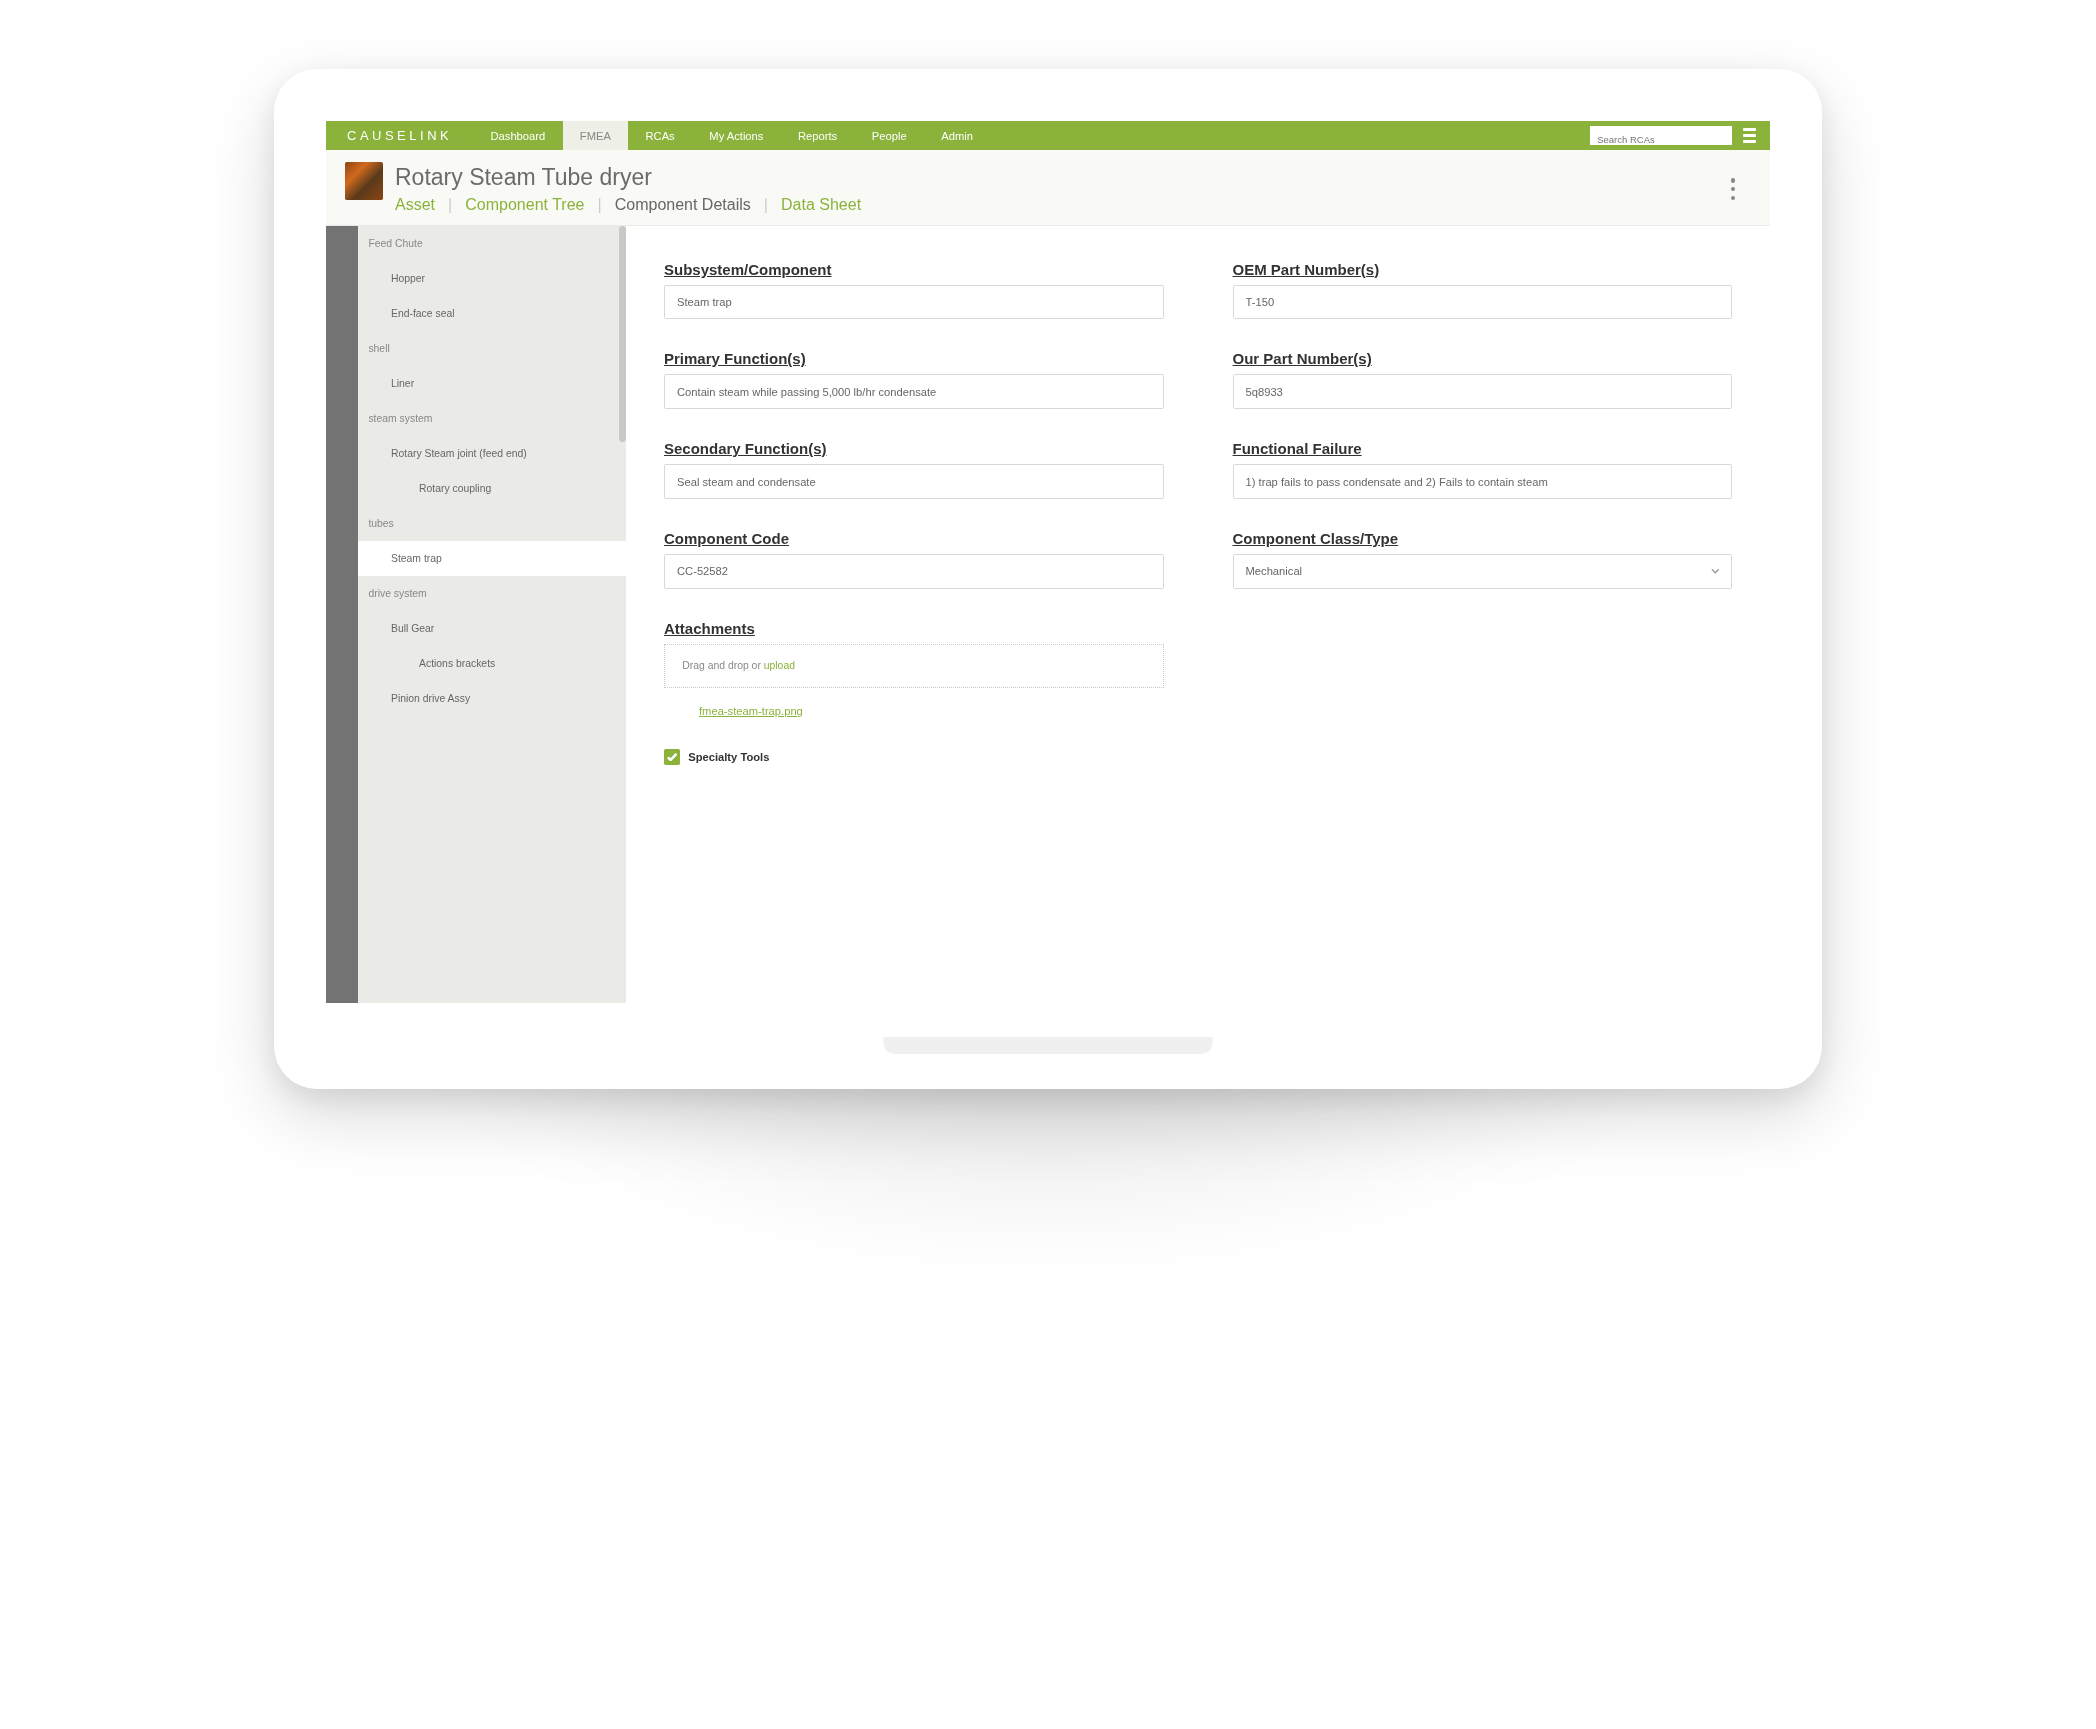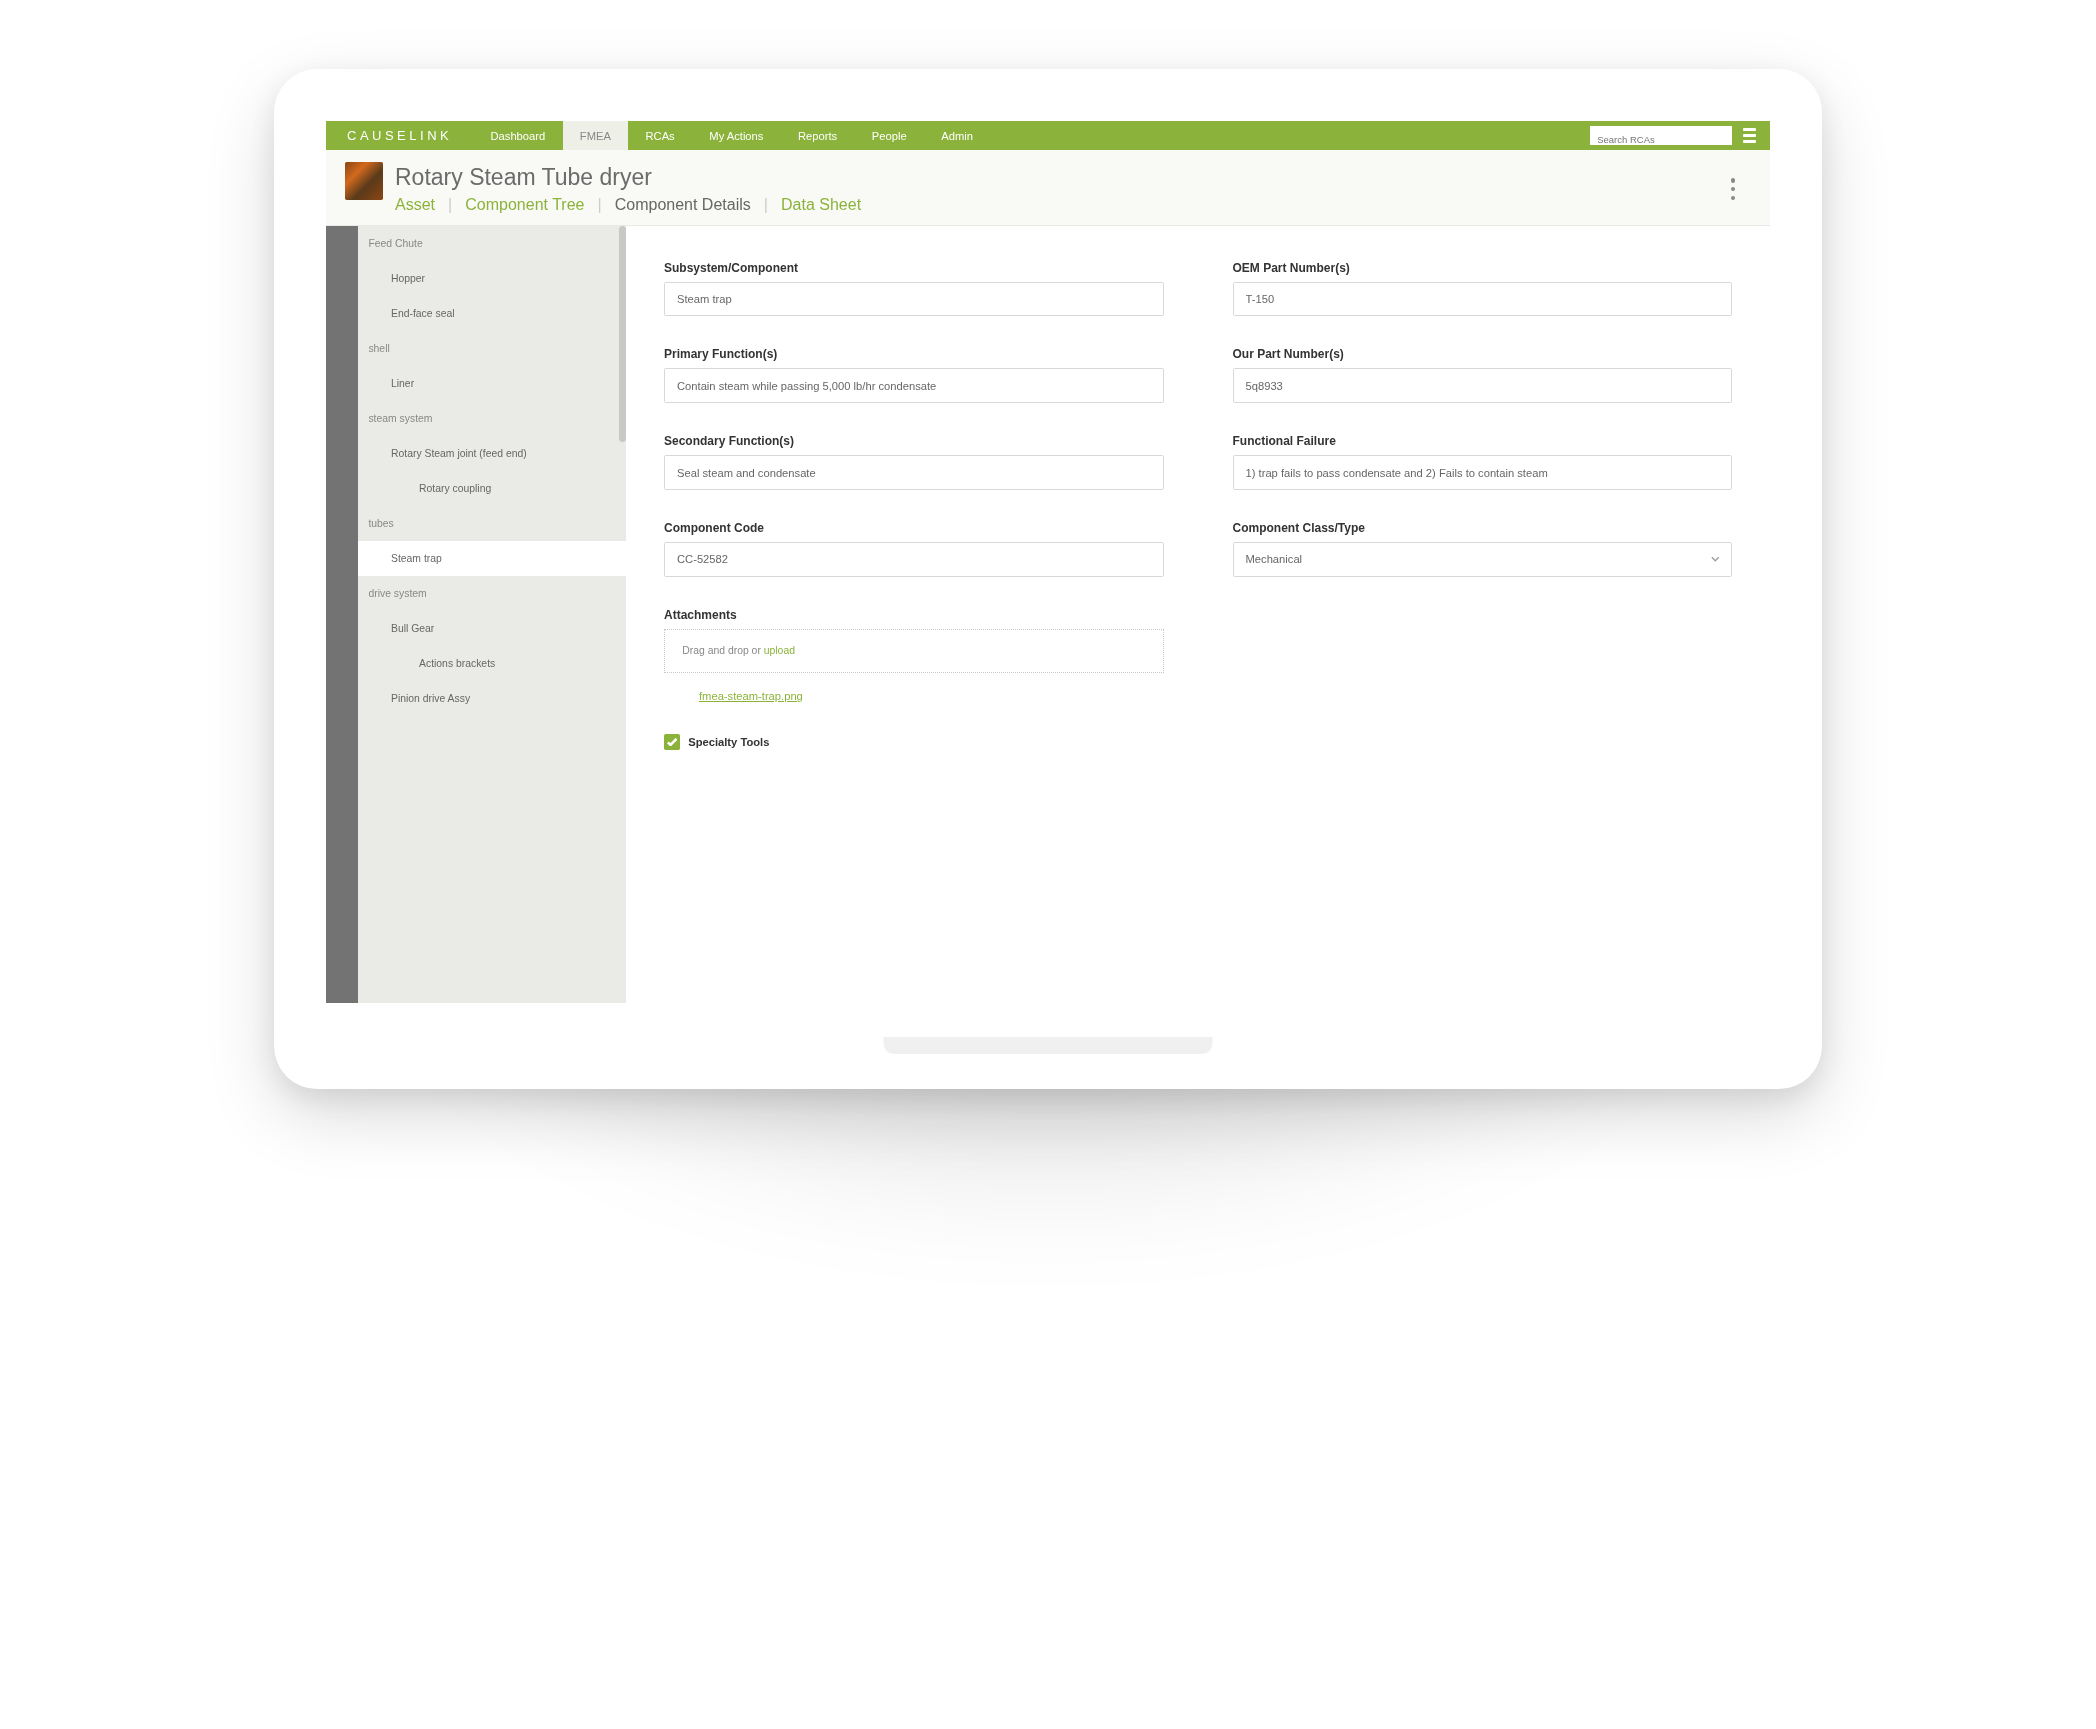--- a/index.html
+++ b/index.html
@@ -134,21 +134,21 @@
     .tree-item.selected { background: #fff; }
     
     .main-content {
       flex: 1;
       background: #fff;
       padding: 35px 38px;
       overflow-y: auto;
     }
     .form-row { display: flex; gap: 69px; margin-bottom: 31px; }
     .form-field { flex: 1; }
-    .form-label { font-size: 12px; font-weight: bold; color: #333; margin-bottom: 7px; display: block; }
+    .form-label { font-size: 15px; font-weight: bold; color: #333; margin-bottom: 7px; display: block; text-decoration: underline; }
     .form-input {
       width: 100%;
       border: 0.9px solid #D8D8D8;
       border-radius: 1.7px;
       padding: 10.4px 12px;
       font-size: 11.2px;
       color: #666;
       background: #fff;
     }
     .form-select { position: relative; }

